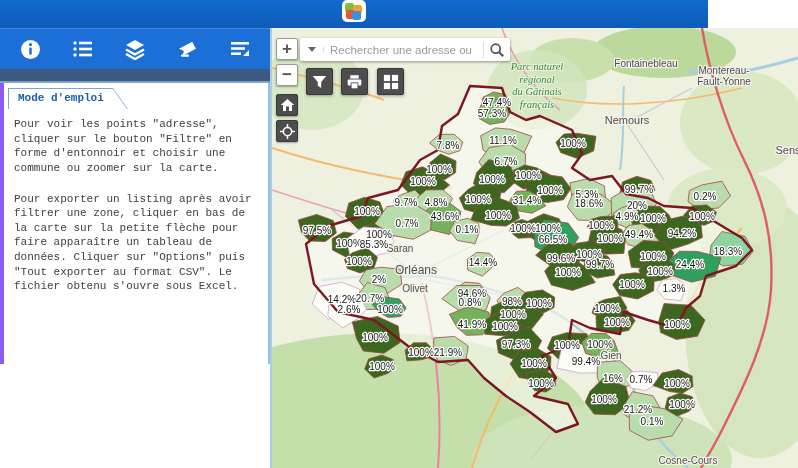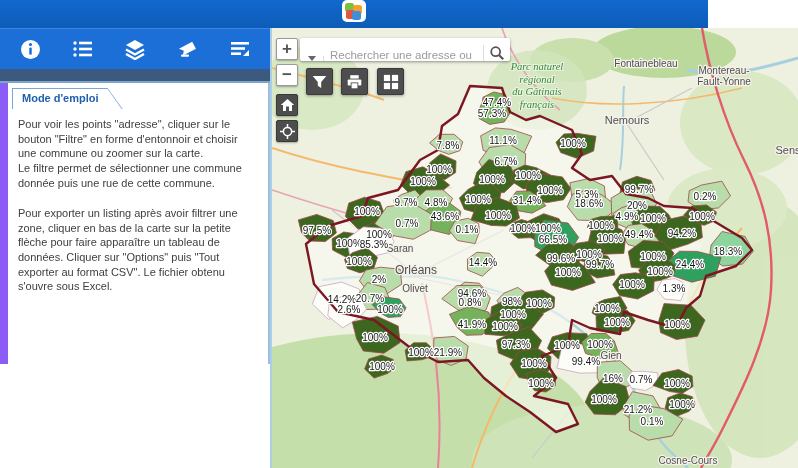--- a/index.html
+++ b/index.html
@@ -14,40 +14,40 @@
   .logo .c3{background:#e1563f;left:4px;top:10px;}
   .logo .c4{background:#3f8fd6;left:10px;top:11px;}
   .title{color:#fff;font-size:15px;font-weight:bold;white-space:nowrap;}
   .subtitle{color:#fff;font-size:11px;margin-left:6px;white-space:nowrap;cursor:pointer;font-style:italic;}
 
   
   .leftcol{position:absolute;left:0;top:28px;width:270px;height:440px;}
   .toolbar{height:40px;background:#1b6fd6;display:flex;align-items:center;justify-content:space-around;padding:0 4px;border-top:1px solid #3d84de;}
   .tbtn{width:34px;height:32px;display:flex;align-items:center;justify-content:center;cursor:pointer;border-radius:3px;}
   .strip{height:12px;background:#3c5a80;border-bottom:2px solid #7fa6c9;}
-  .panel{position:relative;height:281px;background:#fff;border-left:8px solid #8b5cf6;border-right:2px solid #9bbfe3;box-sizing:border-box;}
+  .panel{position:relative;height:281px;background:#fff;border-left:4px solid #8b5cf6;border-right:2px solid #9bbfe3;box-sizing:border-box;font-family:Liberation Mono, monospace;}
   .tab{position:relative;display:inline-block;margin:5px 0 0 4px;padding:4px 24px 5px 10px;font-size:11px;font-weight:bold;color:#1f5fae;background:#7aa7d8;clip-path:polygon(0 0,calc(100% - 15px) 0,100% 100%,0 100%);cursor:pointer;}
   .tab::before{content:"";position:absolute;left:1px;top:1px;right:1px;bottom:0;background:#fff;clip-path:polygon(0 0,calc(100% - 14px) 0,100% 100%,0 100%);}
   .tab span{position:relative;}
   .panelbody{padding:8px 10px 0 10px;font-size:11px;line-height:1.33;color:#404040;}
   .panelbody p{margin:0;}
   .panelbody p.gap{margin-top:16px;}
 
   
   .map{position:absolute;left:270px;top:28px;width:528px;height:440px;border-left:2px solid #aacde8;box-sizing:border-box;background:#eef0e0;cursor:grab;}
   .map svg{display:block;}
   .arealabel{font-family:"Liberation Sans","DejaVu Sans",sans-serif;font-size:10px;fill:#151515;text-anchor:middle;paint-order:stroke;stroke:#ffffff;stroke-width:2.6px;stroke-linejoin:round;}
   .citylabel{font-family:"Liberation Sans","DejaVu Sans",sans-serif;fill:#4f4f4f;text-anchor:middle;paint-order:stroke;stroke:#f4f2ea;stroke-width:2.4px;stroke-linejoin:round;}
   .parklabel{font-family:"Liberation Serif","DejaVu Serif",serif;font-style:italic;font-size:10.5px;fill:#2f8f3c;text-anchor:middle;paint-order:stroke;stroke:#eef0e0;stroke-width:2px;}
 
   
   .zbtn{position:absolute;width:22px;height:22px;background:#fff;border:1px solid #9a9a9a;border-radius:2px;color:#555;font-size:17px;font-weight:bold;line-height:20px;text-align:center;cursor:pointer;box-shadow:0 1px 2px rgba(0,0,0,.3);box-sizing:border-box;}
   .dbtn{position:absolute;width:22px;height:22px;background:#4d4d4d;border:1px solid #3a3a3a;border-radius:2px;display:flex;align-items:center;justify-content:center;cursor:pointer;box-shadow:0 1px 2px rgba(0,0,0,.3);box-sizing:border-box;}
   .gbtn{position:absolute;width:27px;height:27px;background:#4d4d4d;border:1px solid #3a3a3a;border-radius:2px;display:flex;align-items:center;justify-content:center;cursor:pointer;box-shadow:0 1px 3px rgba(0,0,0,.35);box-sizing:border-box;}
-  .searchbar{position:absolute;left:28px;top:10px;width:210px;height:23px;background:#fff;border-radius:2px;box-shadow:0 1px 3px rgba(0,0,0,.4);display:flex;align-items:flex-end;}
+  .searchbar{position:absolute;left:28px;top:10px;width:210px;height:23px;background:#fff;border-radius:2px;box-shadow:0 1px 3px rgba(0,0,0,.4);display:flex;align-items:center;}
   .dd{width:23px;border-right:1px solid #ddd;display:flex;align-items:center;justify-content:center;cursor:pointer;}
   .dd b{width:0;height:0;border-left:4px solid transparent;border-right:4px solid transparent;border-top:5px solid #666;}
   .searchbar input{flex:1;border:none;outline:none;font-size:11.5px;color:#333;padding:0 6px;min-width:0;background:transparent;font-family:"Liberation Sans","DejaVu Sans",sans-serif;}
   .searchbar input::placeholder{color:#9b9b9b;}
   .mag{width:26px;border-left:1px solid #ddd;display:flex;align-items:center;justify-content:center;cursor:pointer;}
 </style>
 </head>
 <body>
 
 <div class="app">
@@ -106,21 +106,20 @@
             <path d="M20 11 v6 h-6 z" fill="#fff"></path>
           </svg>
       </div>
     </div>
     <div class="strip"></div>
 
     <div class="panel">
       <div class="tab"><span>Mode d'emploi</span></div>
       <div class="panelbody">
         <p>Pour voir les points "adresse", cliquer sur le bouton "Filtre" en forme d'entonnoir et choisir une commune ou zoomer sur la carte.</p>
-        <p>Le filtre permet de sélectionner une commune donnée puis une rue de cette commune.</p>
         <p class="gap">Pour exporter un listing après avoir filtrer une zone, cliquer en bas de la carte sur la petite flèche pour faire apparaître un tableau de données. Cliquer sur "Options" puis "Tout exporter au format CSV". Le fichier obtenu s'ouvre sous Excel.</p>
       </div>
     </div>
   </div>
 
   <div class="map">
     <svg id="mapsvg" width="526" height="440" viewBox="0 0 526 440">
       <rect x="0" y="0" width="526" height="440" fill="#eef0e0"></rect>
       <g opacity="0.95">
         <ellipse cx="110" cy="400" rx="210" ry="95" fill="#c3dfa8"></ellipse>

